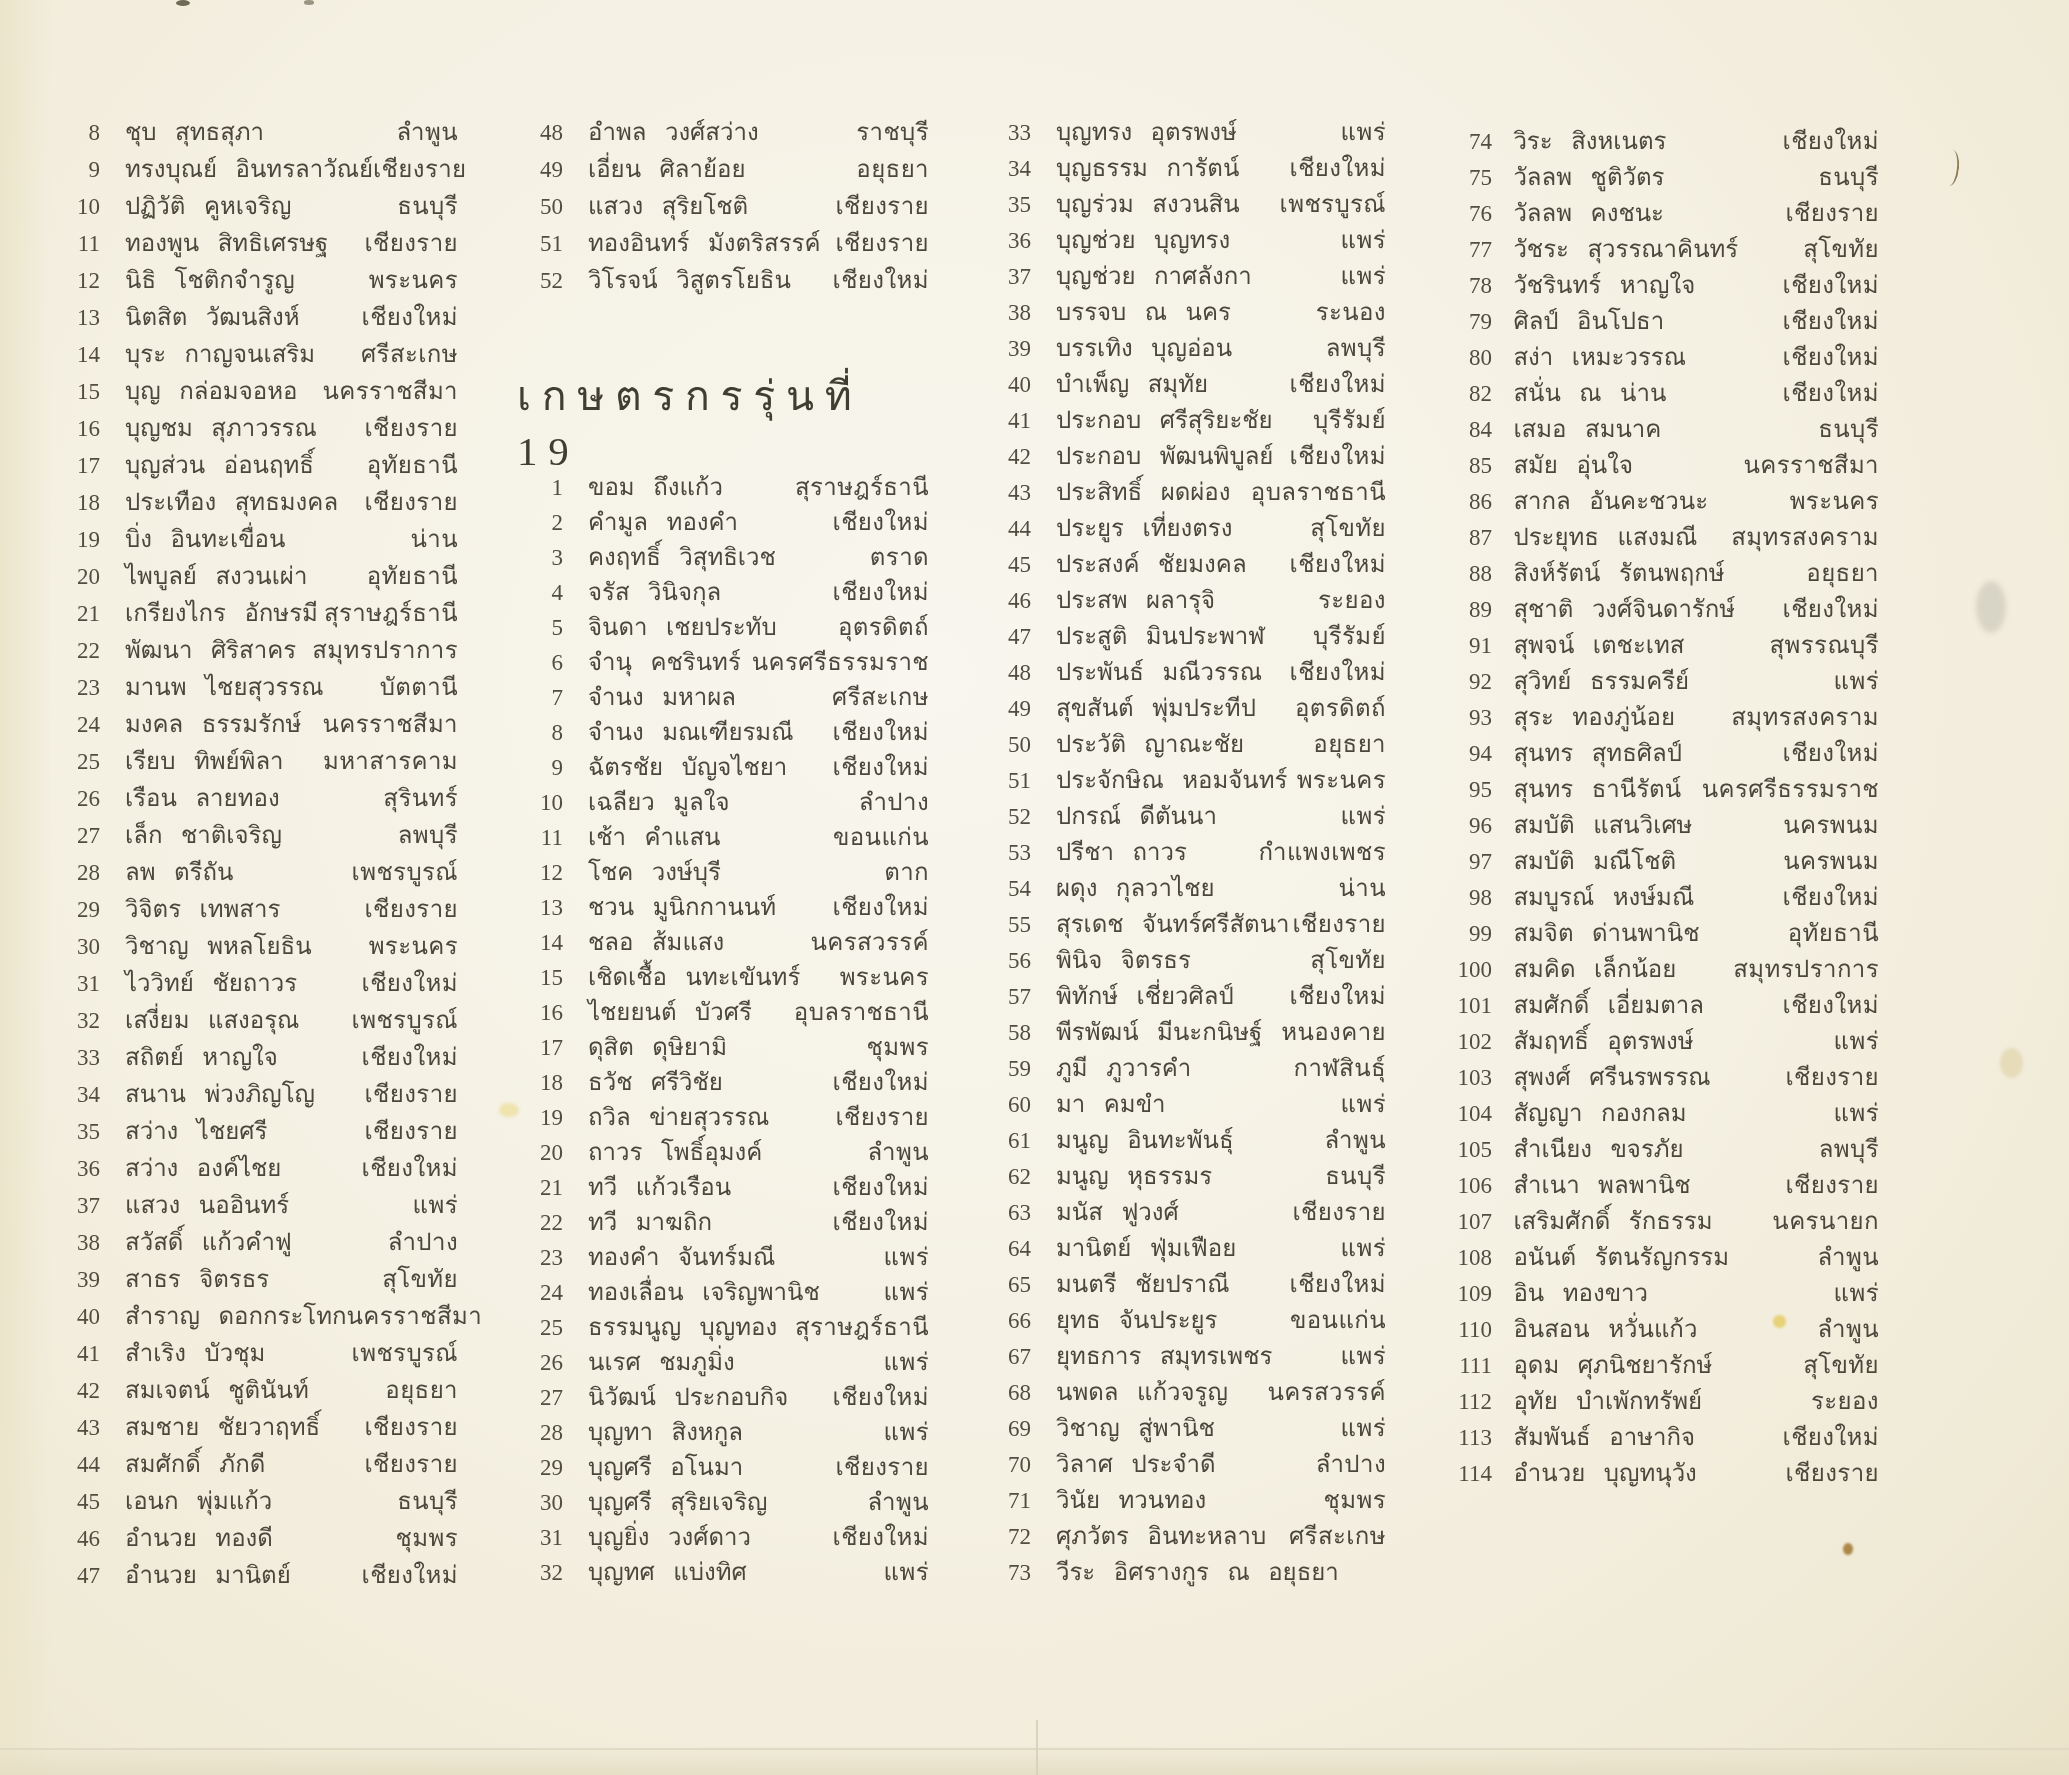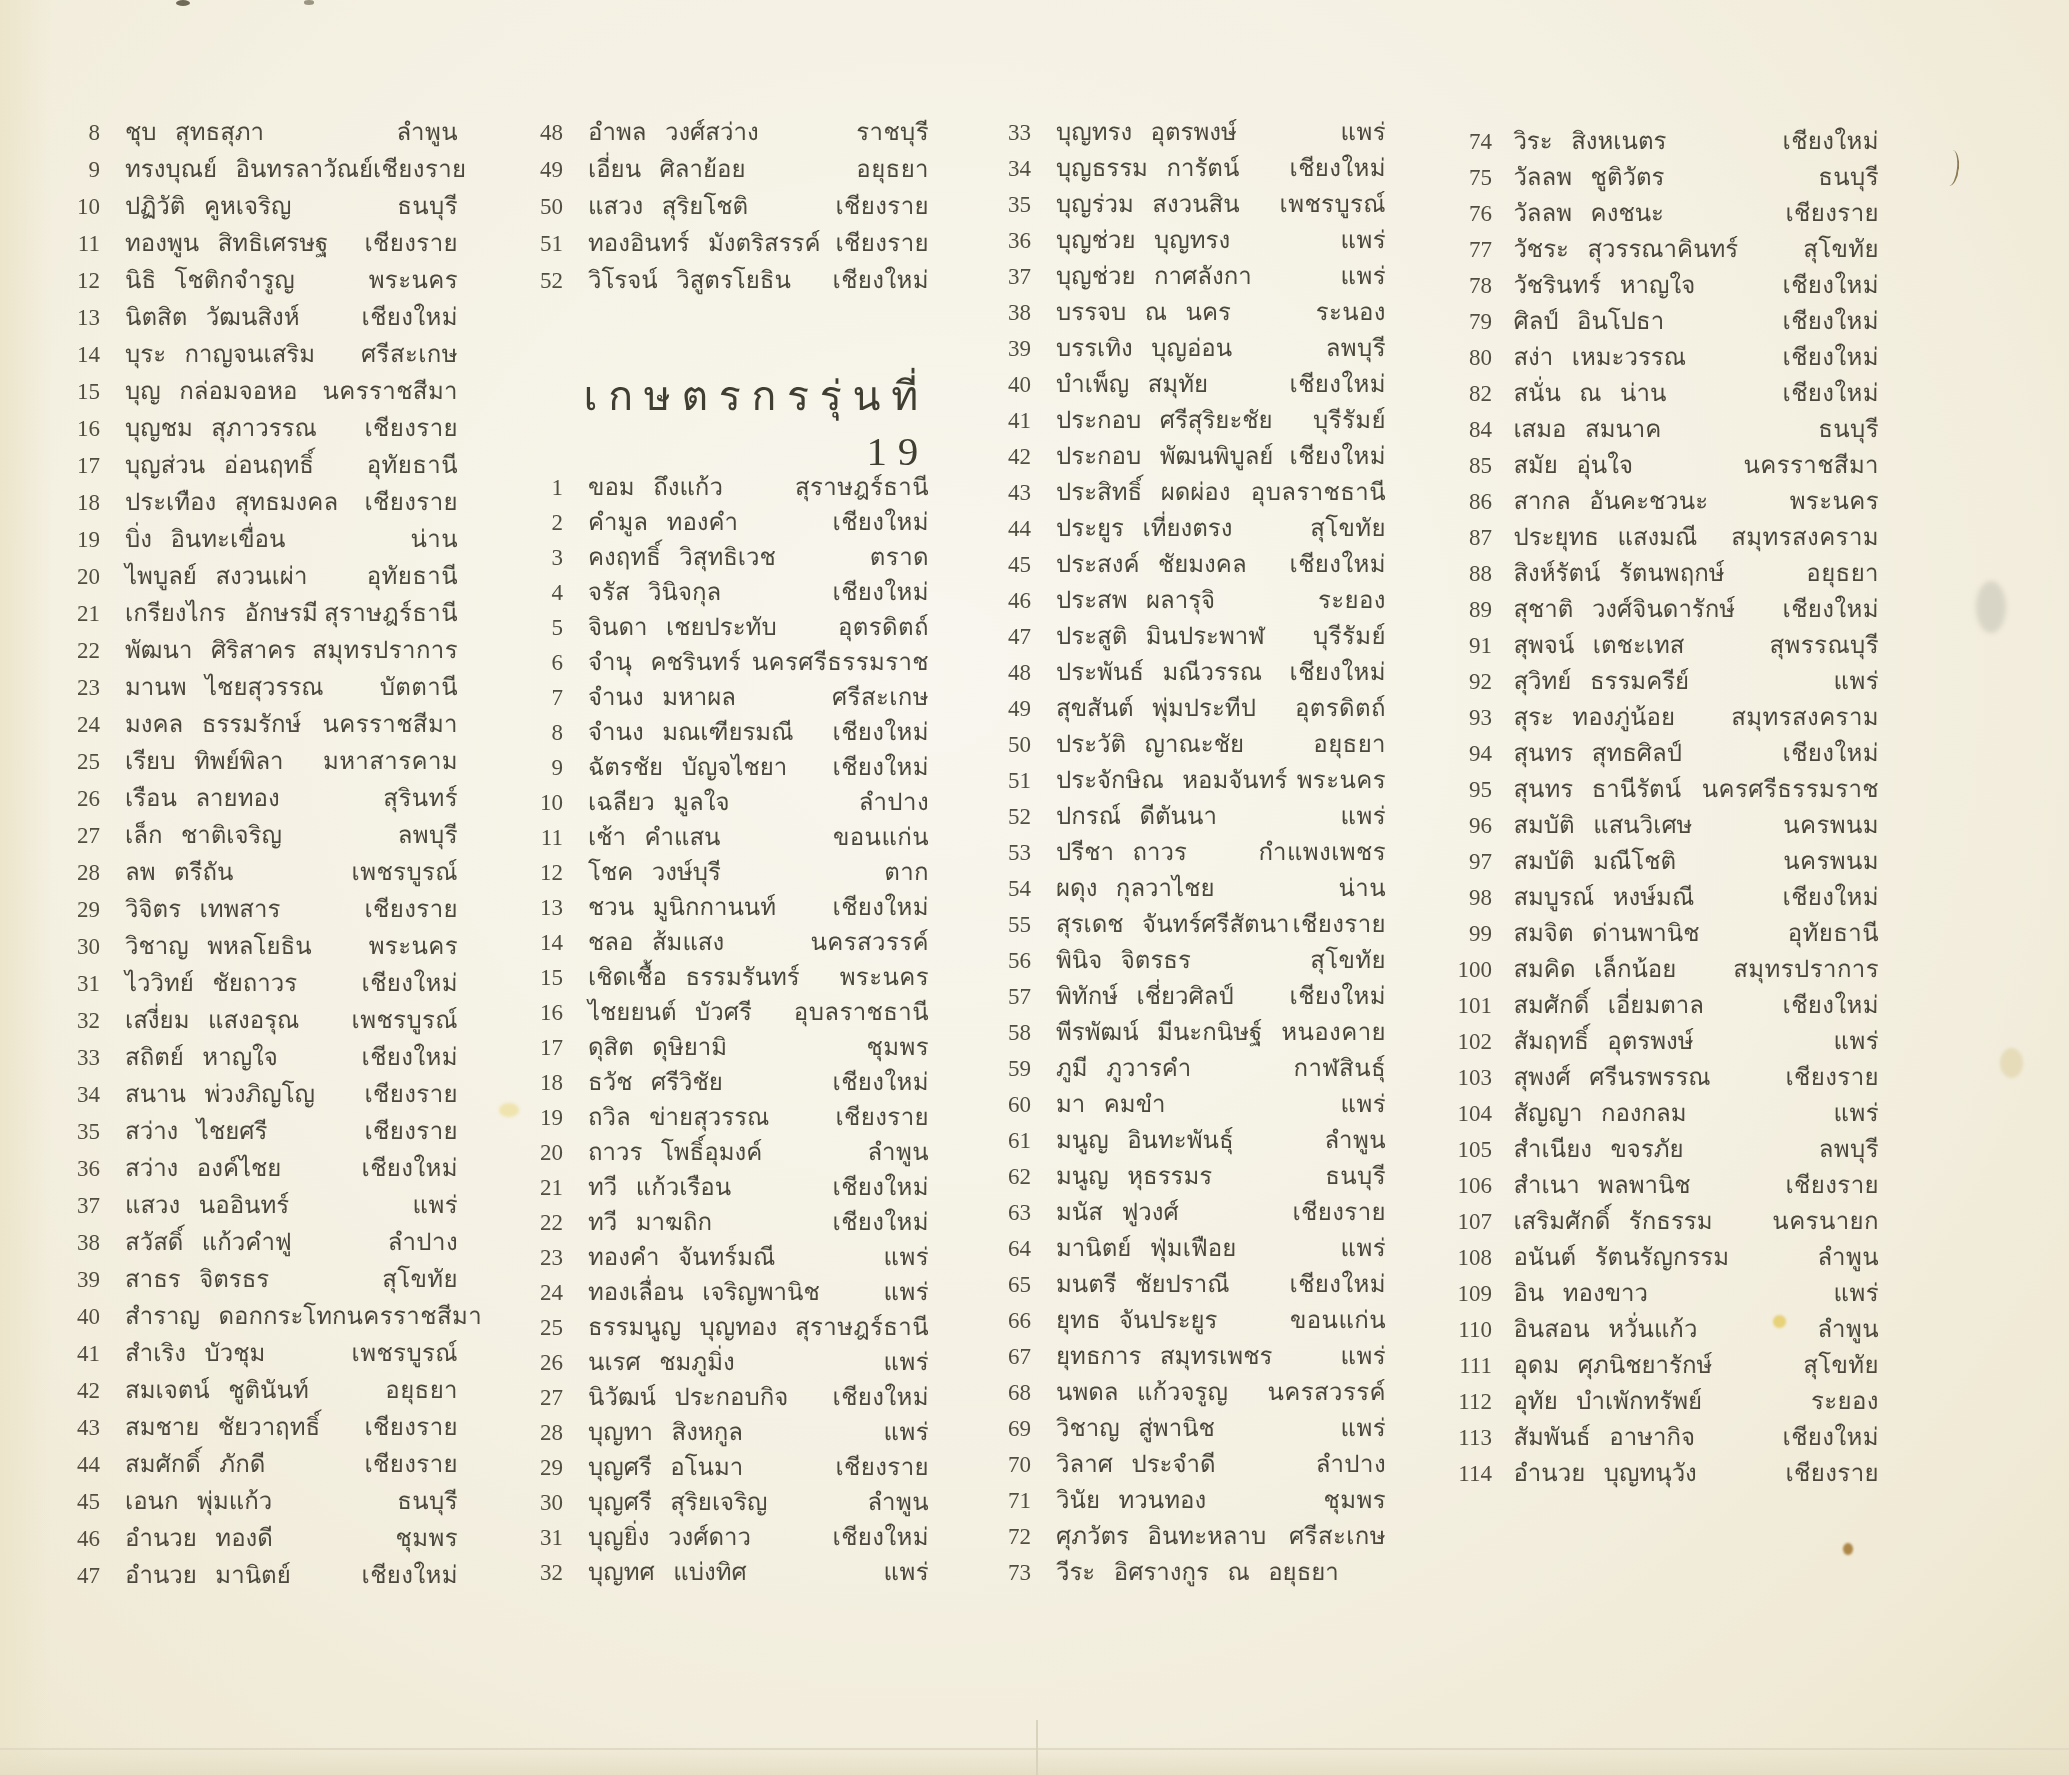--- a/index.html
+++ b/index.html
@@ -54,21 +54,21 @@
   .col-3 .no{width:53px;margin-right:25px;}
   .col-4 .no{width:50px;margin-right:21.4px;}
 
   .name{flex:1 1 auto;text-align:left;word-spacing:12.5px;}
   .prov{flex:0 0 auto;text-align:right;letter-spacing:0.4px;}
 
   .section-header{
     margin-top:70px;
     height:55px;
     line-height:55px;
-    text-align:right;
+    text-align:left;
     font-size:41px;
     letter-spacing:10.7px;
     color:#403d33;
   }
   .rows-b{margin-top:46px;}
 
   
   .speck{position:absolute;border-radius:50%;}
   .speck-a{left:176px;top:0;width:14.3px;height:6.2px;background:#6f6a58;}
   .speck-b{left:304px;top:0;width:9.8px;height:4.5px;background:#9a9582;}
@@ -407,21 +407,21 @@
           <span class="name">ชวน มูนิกกานนท์</span>
           <span class="prov">เชียงใหม่</span>
         </div>
         <div class="row">
           <span class="no">14</span>
           <span class="name">ชลอ ส้มแสง</span>
           <span class="prov">นครสวรรค์</span>
         </div>
         <div class="row">
           <span class="no">15</span>
-          <span class="name">เชิดเชื้อ ธรรมรันทร์</span>
+          <span class="name">เชิดเชื้อ นทะเขันทร์</span>
           <span class="prov">พระนคร</span>
         </div>
         <div class="row">
           <span class="no">16</span>
           <span class="name">ไชยยนต์ บัวศรี</span>
           <span class="prov">อุบลราชธานี</span>
         </div>
         <div class="row">
           <span class="no">17</span>
           <span class="name">ดุสิต ดุษิยามิ</span>

